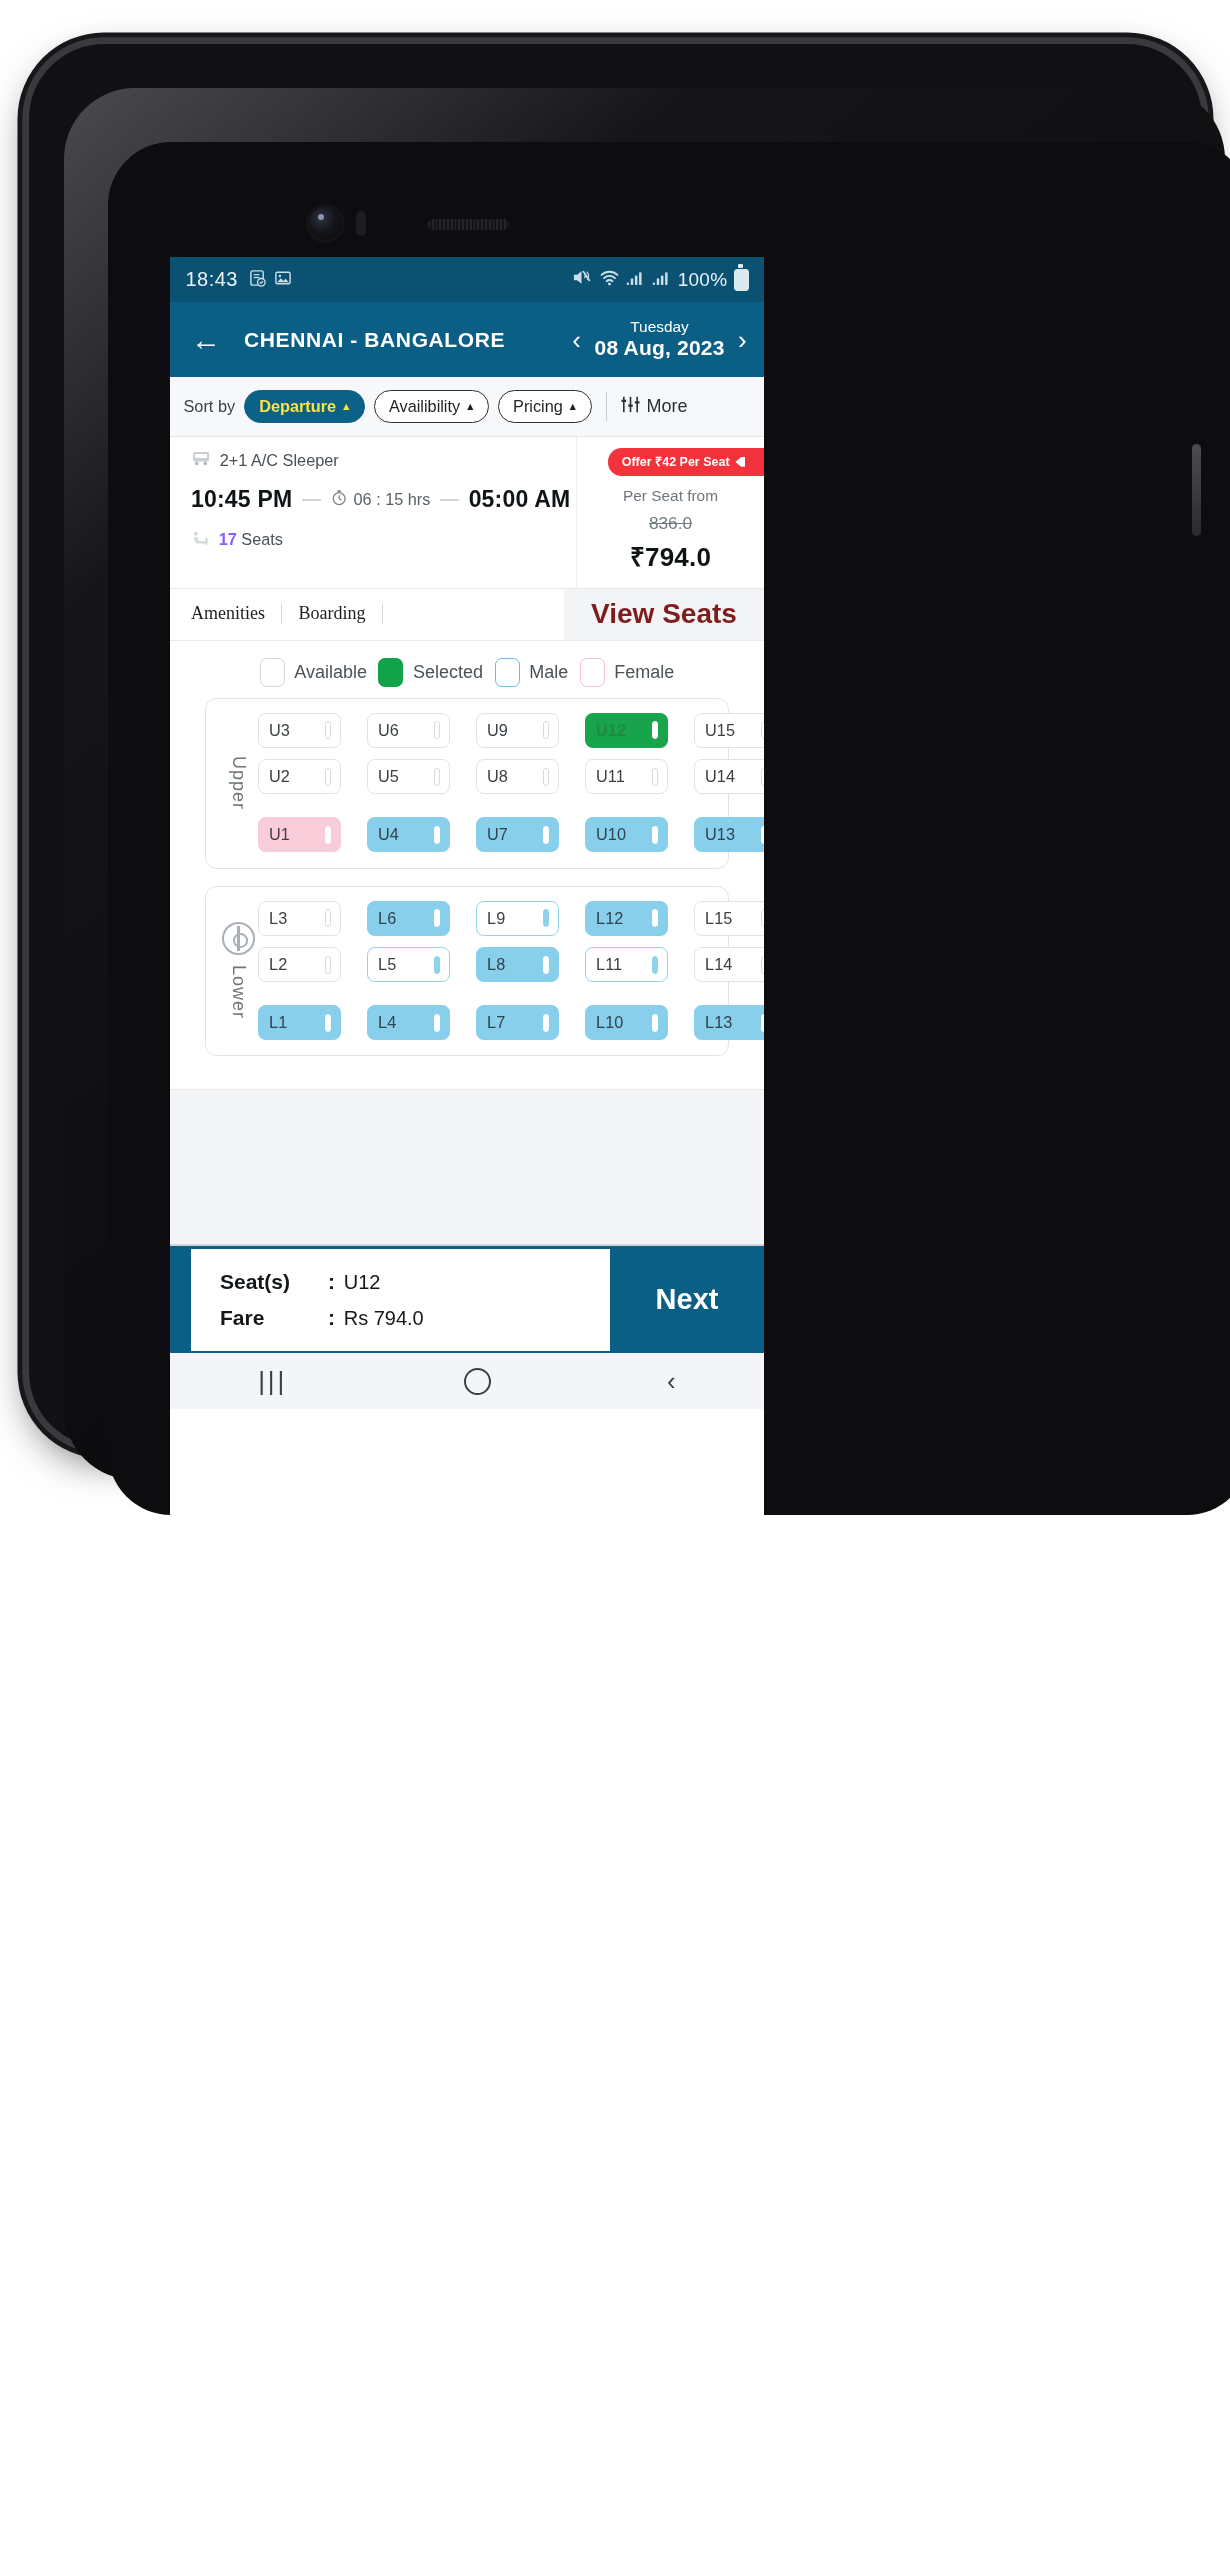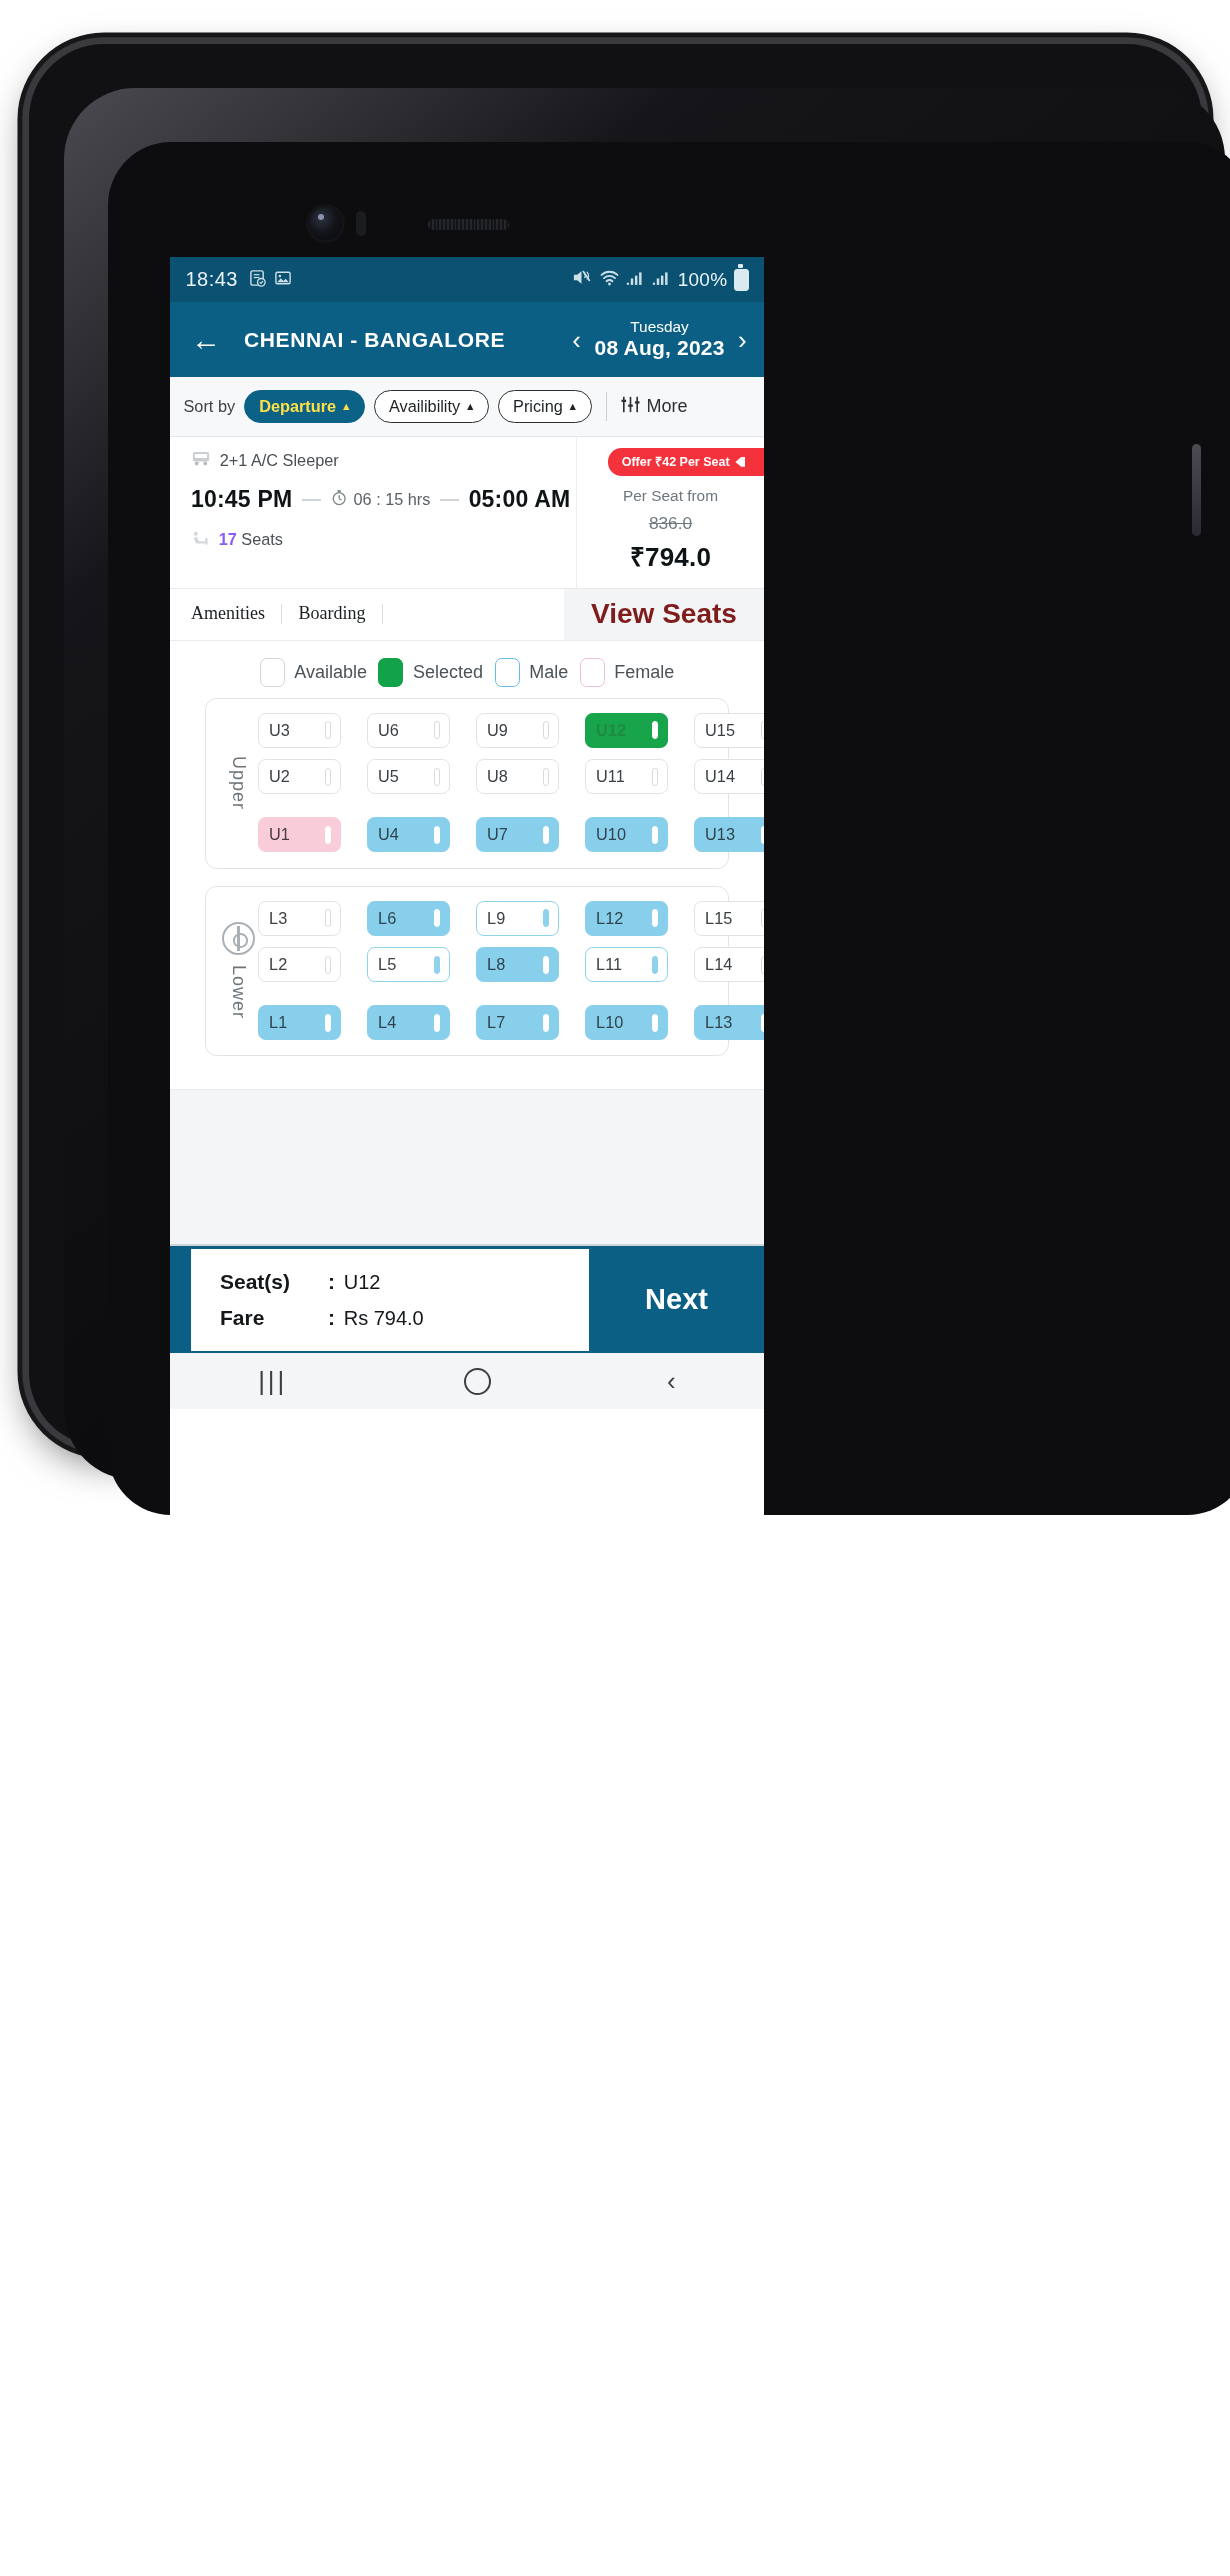--- a/index.html
+++ b/index.html
@@ -384,21 +384,21 @@
     background:#ffffff;
     padding: 21px 0 21px 29px;
     margin: 2.9px 0 2.9px 21px;
   }
   .summary-line { display:flex; align-items:baseline; font-size: 21px; color:#14181b; }
   .summary-line + .summary-line { margin-top: 11.5px; }
   .summary-key { font-weight:800; width: 108px; }
   .summary-colon { font-weight:800; margin-right: 8.7px; }
   .summary-val { font-weight:400; font-size: 20px; }
   #next-button {
-    width: 175px;
+    width: 154px;
     display:flex; align-items:center; justify-content:center;
     color:#ffffff;
     font-size: 29px;
     font-weight:600;
     cursor:pointer;
   }
 
   
   #android-nav {
     height: 56px;

